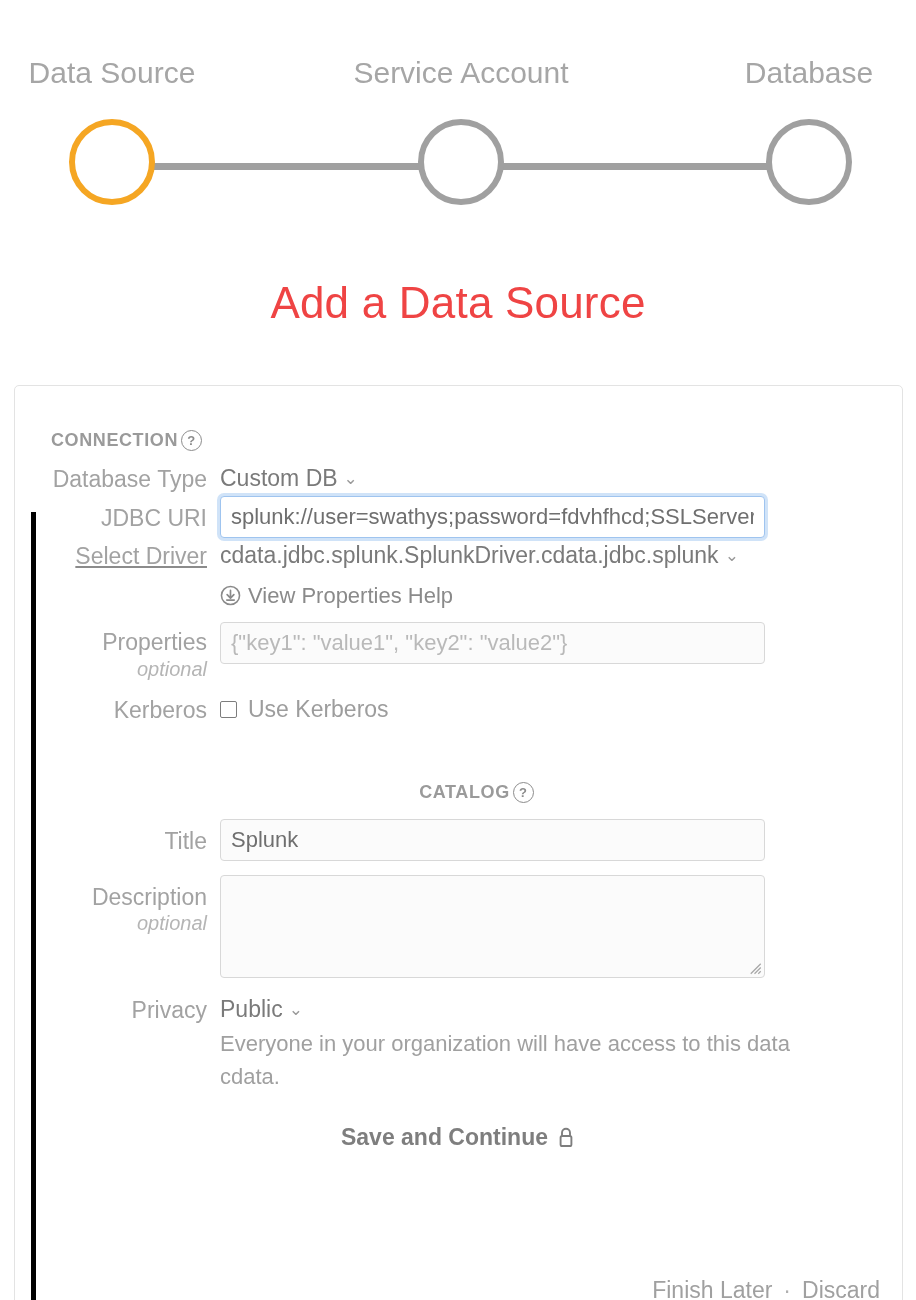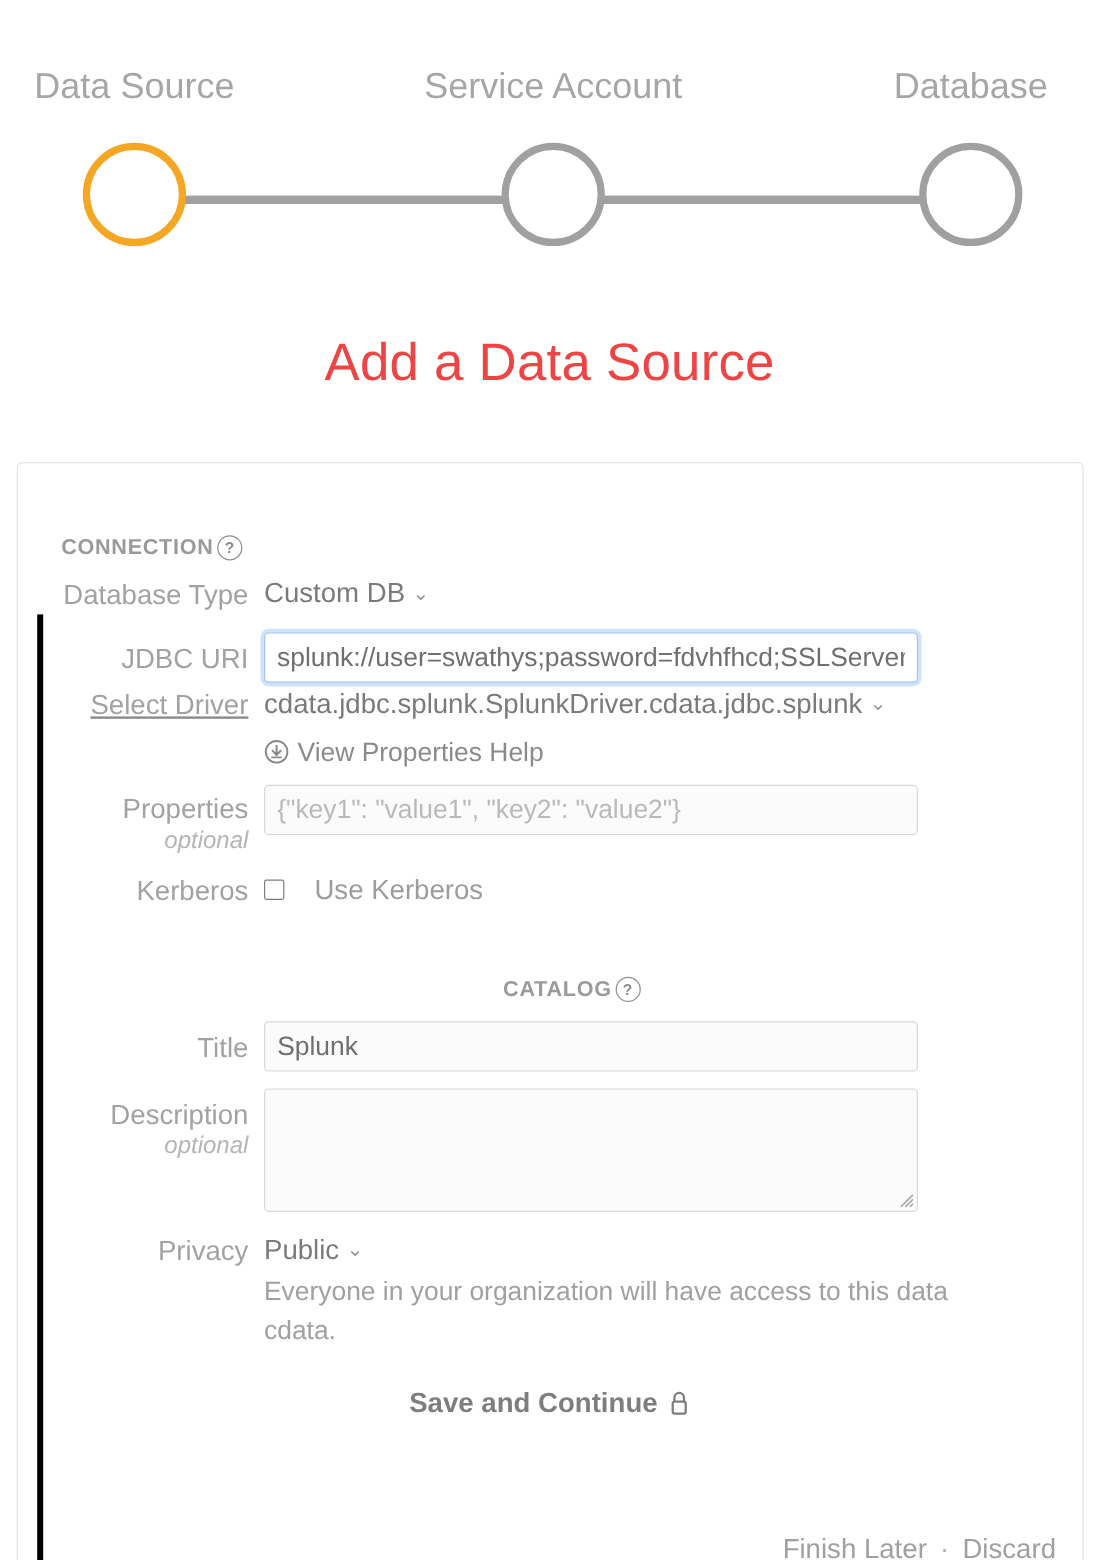--- a/index.html
+++ b/index.html
@@ -204,21 +204,21 @@
     gap: 7px;
     font-size: 22px;
     color: #8a8a8a;
     cursor: pointer;
   }
   .dl-icon { width: 21px; height: 21px; display: block; }
 
   .cbrow {
     display: inline-flex;
     align-items: center;
-    gap: 25px;
+    gap: 11px;
     font-size: 23px;
     color: #9d9d9d;
     cursor: pointer;
   }
   .cbox {
     width: 17px;
     height: 17px;
     box-sizing: border-box;
     border: 1.8px solid #7d7d7d;
     border-radius: 2px;
@@ -277,36 +277,36 @@
   <div class="track" data-interactable="false"></div>
   <div class="circle c0 active" data-interactable="true"></div>
   <div class="circle c1" data-interactable="true"></div>
   <div class="circle c2" data-interactable="true"></div>
 </div>
 
 <div class="page-title" data-interactable="false">Add a Data Source</div>
 
 <div class="card" data-interactable="false">
 
-  <div class="section-head" style="margin:60px 0 0 36px;" data-interactable="false">
+  <div class="section-head" style="margin:44px 0 0 36px;" data-interactable="false">
     <span data-interactable="false">CONNECTION</span>
     <span class="help-icon" data-interactable="true">?</span>
   </div>
 
   <div class="row" style="margin-top:14px;" data-interactable="false">
     <div class="lbl" data-interactable="false">Database Type</div>
     <div class="fld" data-interactable="false">
       <span class="value-text" data-interactable="true">
         <span data-interactable="false">Custom DB</span>
         <span class="chev" data-interactable="false">⌄</span>
       </span>
     </div>
   </div>
 
-  <div class="row" style="margin-top:17px;" data-interactable="false">
+  <div class="row" style="margin-top:2px;" data-interactable="false">
     <div class="lbl" style="padding-top:8px;" data-interactable="false">JDBC URI</div>
     <div class="fld" data-interactable="false">
       <input class="text-input jdbc" type="text" data-interactable="true" value="splunk://user=swathys;password=fdvhfhcd;SSLServerCert" style="">
     </div>
   </div>
 
   <div class="row" style="margin-top:4px;text-decoration:underline;" data-interactable="false">
     <div class="lbl" data-interactable="false">Select Driver</div>
     <div class="fld" data-interactable="false">
       <span class="value-text" data-interactable="true">

